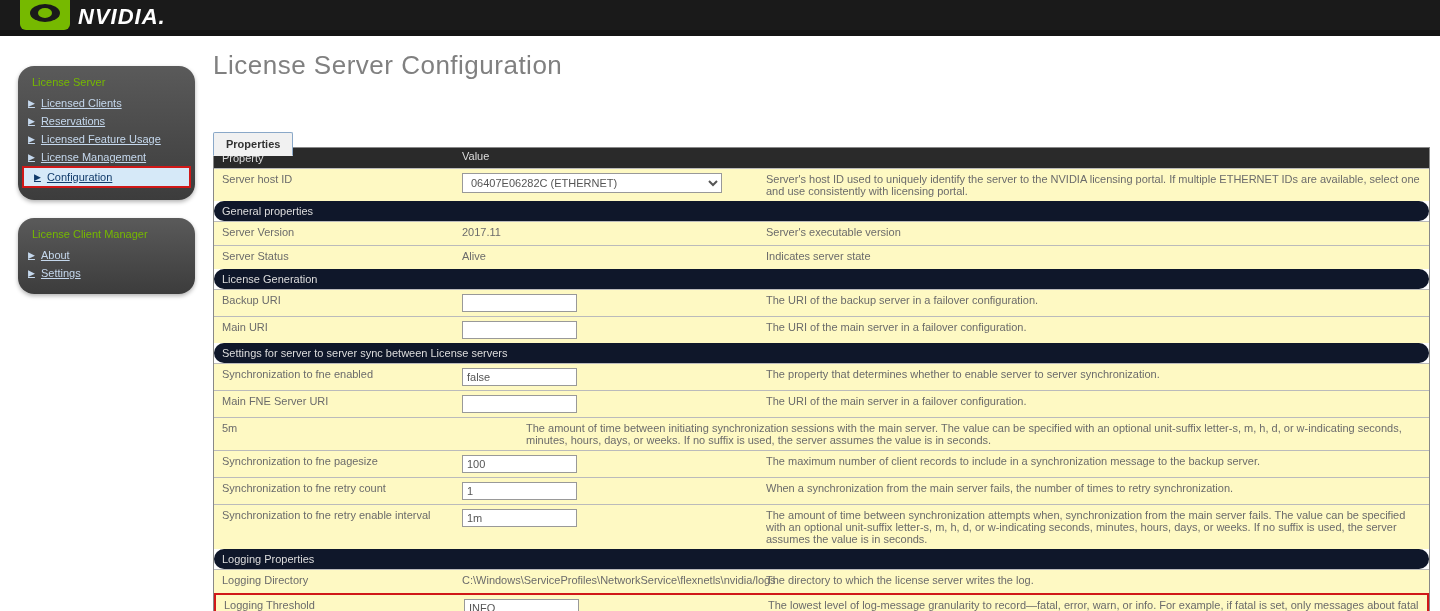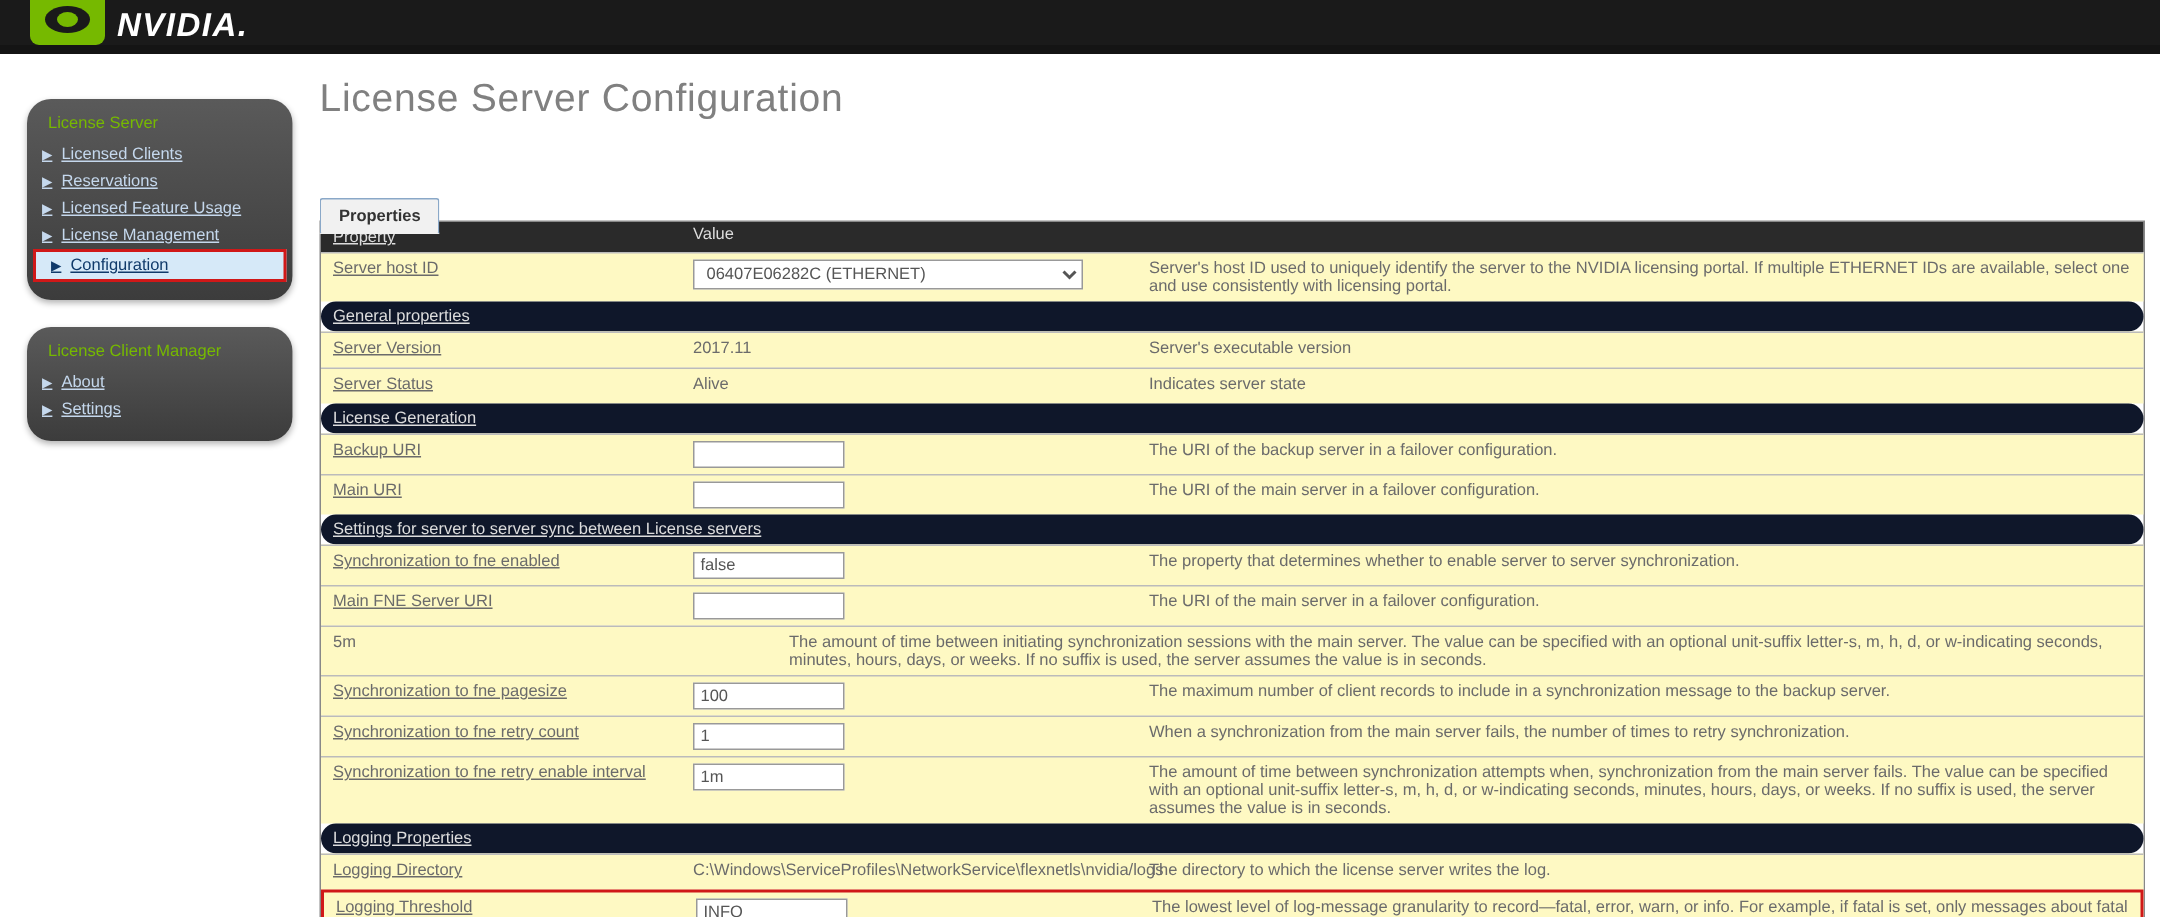--- a/index.html
+++ b/index.html
@@ -19,28 +19,28 @@
 .side-item .arrow { color: #c5d8ed; margin-right: 6px; font-size: 9px; text-decoration: none; display: inline-block; }
 .side-item.highlighted { background: #d6e9f8; color: #103a6a; margin: 0 4px; border: 2px solid #d01818; }
 .side-item.highlighted .arrow { color: #103a6a; }
 .content { flex: 1; padding: 14px 10px 20px 18px; }
 .page-title { font-size: 26px; color: #808080; font-weight: 300; letter-spacing: 0.5px; margin-bottom: 36px; }
 .tab-holder { margin-bottom: 6px; }
 .tab { display: inline-block; background: #f1f1f1; border: 1px solid #8aa8c8; border-bottom: 1px solid #f1f1f1; padding: 5px 12px; font-size: 11px; font-weight: bold; color: #333; border-radius: 2px 2px 0 0; position: relative; top: 15px; }
 .grid { border: 1px solid #888; }
 .grid-header, .section-header { display: flex; background: #2a2a2a; color: #ddd; font-size: 11px; }
 .section-header { background: #0f172a; border-radius: 10px; }
-.col-prop { width: 240px; padding: 4px 8px; text-decoration: underline; }
+.col-prop { width: 240px; padding: 4px 8px; }
 .col-val { width: 304px; padding: 2px 8px; }
 .col-desc { flex: 1; padding: 4px 8px; }
 .grid-row { display: flex; border-top: 1px solid #bbb; background: #fef9c3; min-height: 24px; align-items: flex-start; }
 .grid-row .col-prop, .grid-row .col-val, .grid-row .col-desc { color: #6b6b6b; font-size: 11px; padding: 4px 8px; }
 .grid-row.hlrow { border: 2px solid #d01818; }
 select.val-input, input.val-input { width: 260px; border: 1px solid #999; font-size: 11px; padding: 2px 4px; color: #555; background: #fff; }
-input.val-input.narrow { width: 101px; }
+input.val-input.narrow { width: 115px; }
 .section-header .col-prop { width: 100%; }
 </style>
 </head>
 <body>
 
 <div class="header-bar">
   <div class="logo-area">
     <div class="logo-eye"></div>
     <div class="logo-text">NVIDIA.</div>
   </div>

